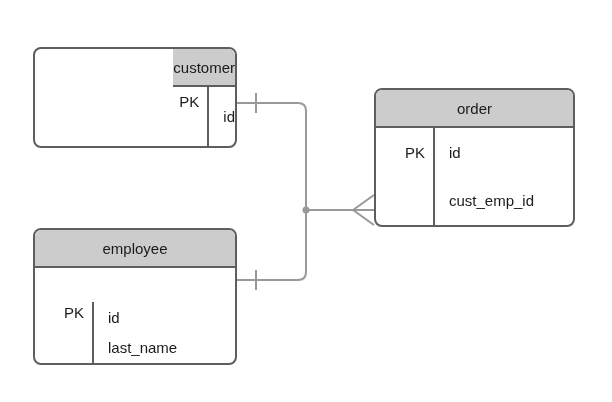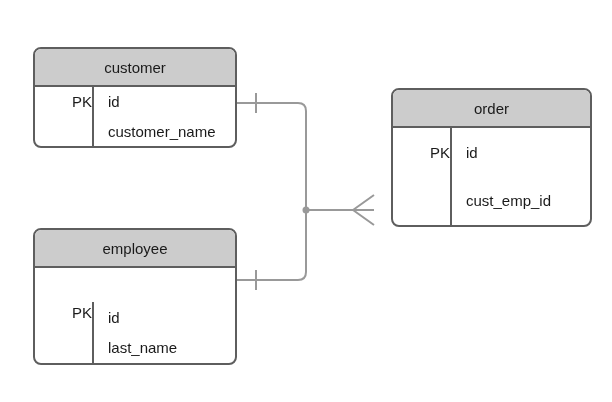--- a/index.html
+++ b/index.html
@@ -44,34 +44,34 @@
     border-right: 2px solid var(--entity-border, #5e5e5e);
     display: flex;
     flex-direction: column;
   }
   .field-col { flex: 1; display: flex; flex-direction: column; }
   .key-cell {
     flex: 1;
     display: flex;
     align-items: center;
     justify-content: flex-end;
-    padding-right: 0;
+    padding-right: 8px;
     font-size: 15px;
   }
   .field-cell {
     flex: 1;
     display: flex;
     align-items: center;
     padding-left: 14px;
     font-size: 15px;
     white-space: nowrap;
   }
-  #entity-customer { left: 33px; top: 47px;  width: 204px; height: 101px; }
+  #entity-customer { left: 33px; top: 47px;  width: 204px; height: 101px; align-items: flex-end; }
   #entity-employee { left: 33px; top: 228px; width: 204px; height: 137px; gap: 34px; }
-  #entity-order    { left: 374px; top: 88px; width: 201px; height: 139px; margin-left: 17px; }
+  #entity-order    { left: 374px; top: 88px; width: 201px; height: 139px; }
 </style>
 </head>
 <body>
 
 <div class="canvas">
 
   <svg class="connector-layer" viewBox="0 0 612 402">
     <g fill="none" stroke="#999999" stroke-width="2" stroke-linejoin="round">
       <path d="M237 103 H298 Q306 103 306 111 V210"></path>
       <path d="M237 280 H298 Q306 280 306 272 V210"></path>
@@ -85,21 +85,20 @@
 
   <div class="entity" id="entity-customer">
     <div class="entity-header">customer</div>
     <div class="entity-body">
       <div class="key-col">
         <div class="key-cell">PK</div>
         <div class="key-cell"></div>
       </div>
       <div class="field-col">
         <div class="field-cell">id</div>
-        <div class="field-cell">customer_name</div>
       </div>
     </div>
   </div>
 
   <div class="entity" id="entity-employee">
     <div class="entity-header">employee</div>
     <div class="entity-body">
       <div class="key-col">
         <div class="key-cell">PK</div>
         <div class="key-cell"></div>

